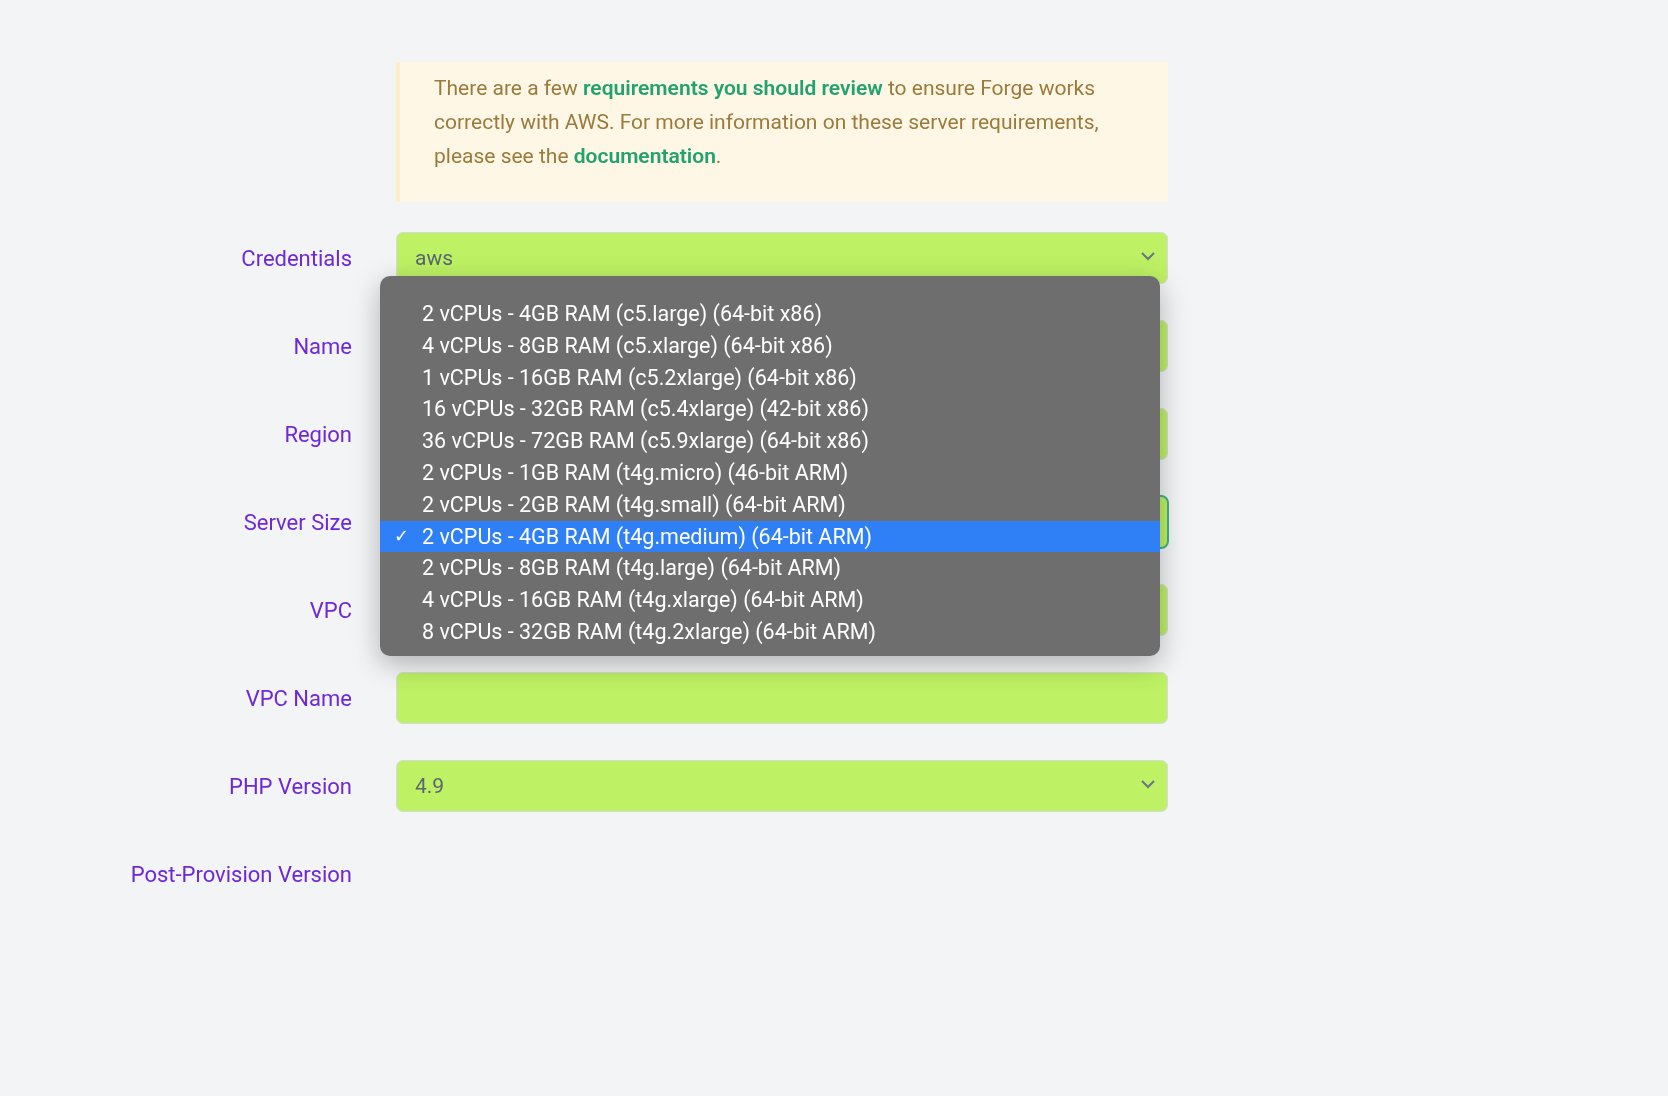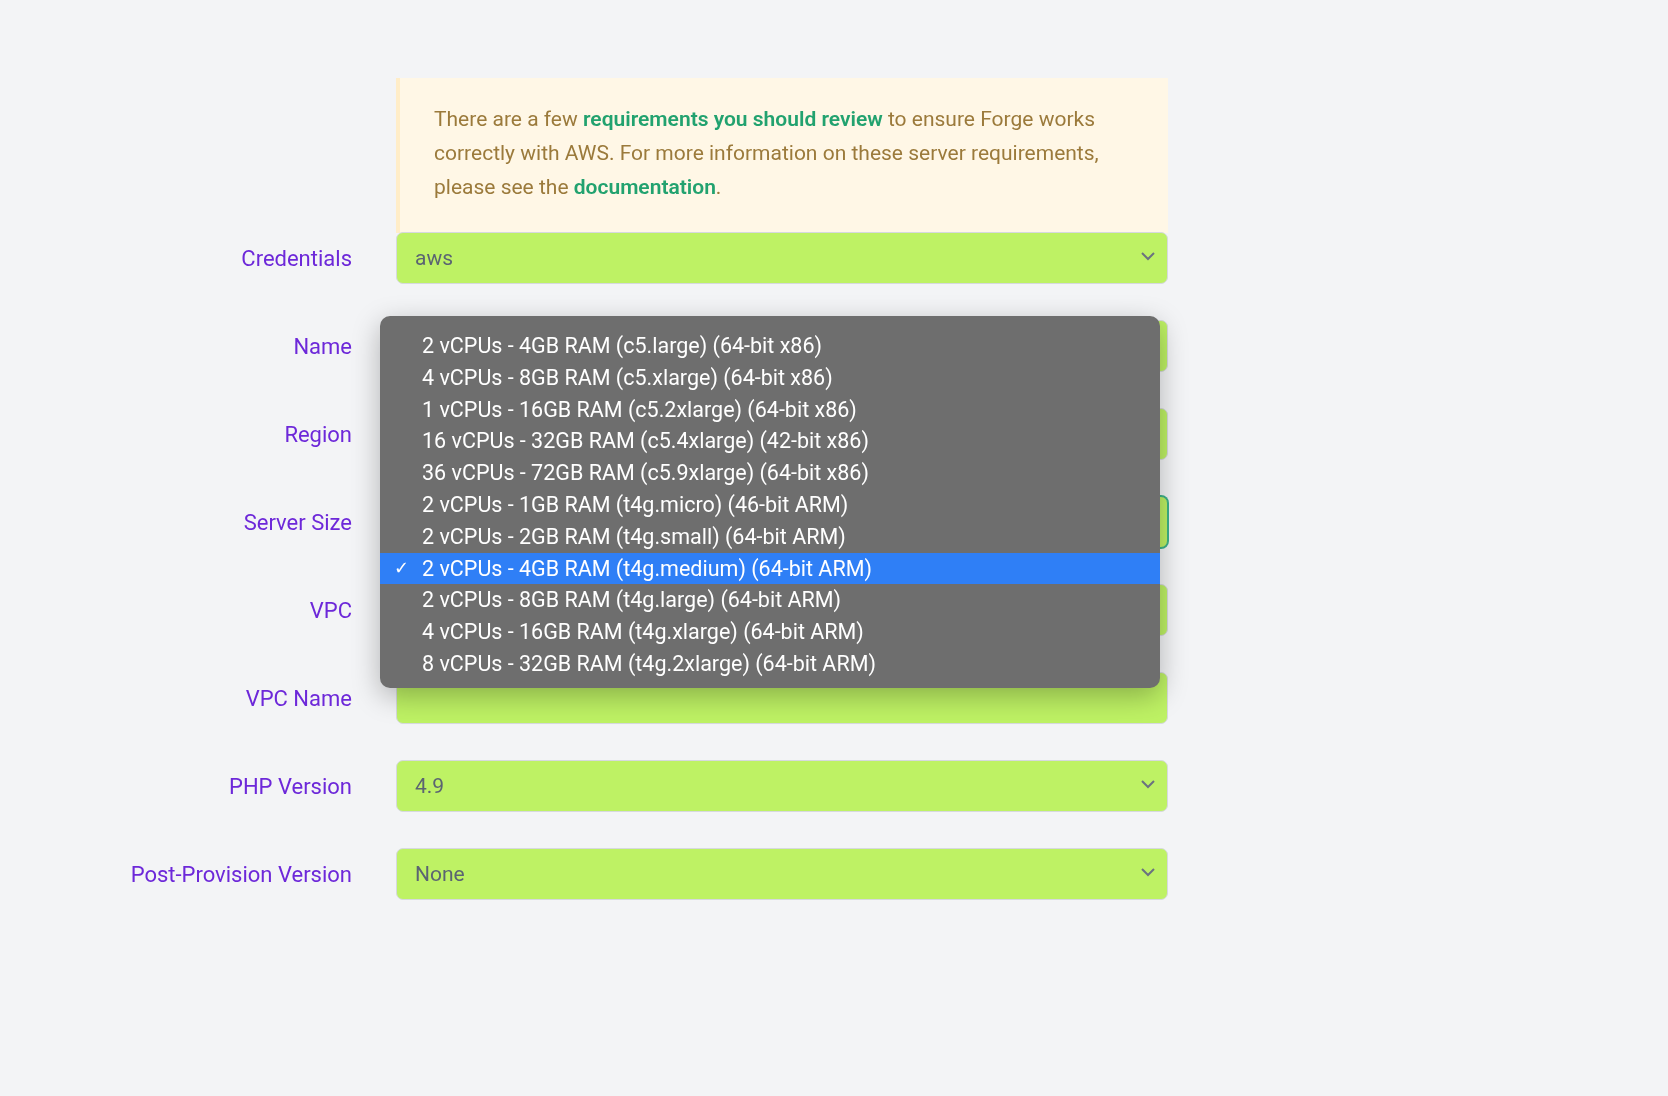--- a/index.html
+++ b/index.html
@@ -16,25 +16,25 @@
       position: relative;
       width: 100%;
       height: 100%;
       padding-top: 62px;
     }
 
     
     .notice {
       position: absolute;
       left: 396px;
-      top: 78px;
+      top: 62px;
       width: 772px;
       background: #fff7e6;
       border-left: 4px solid #ffedc8;
-      padding: 24px 34px 28px 34px;
+      padding: 9px 34px 28px 34px;
       color: #9b7a3b;
       font-size: 21px;
       line-height: 1.63;
     }
     .notice a {
       color: #22a26f;
       font-weight: 600;
       text-decoration: none;
     }
 
@@ -93,24 +93,23 @@
     }
 
     
     .dropdown {
       position: absolute;
       left: 380px;
       top: 276px;
       width: 780px;
       background: #6e6e6e;
       border-radius: 10px;
-      padding: 14px 0 8px 0;
+      padding: 22px 0 8px 0;
       box-shadow: 0 8px 28px rgba(0,0,0,0.28);
       z-index: 50;
-      margin-top: 40px;
     }
     .dd-item {
       color: #fff;
       font-size: 21.5px;
       line-height: 1.48;
       padding: 0 18px 0 42px;
       white-space: nowrap;
       cursor: pointer;
       position: relative;
       height: 31.8px;
@@ -222,30 +221,20 @@
         <span class="chev">
           <svg width="16" height="16" viewBox="0 0 16 16">
               <path d="M2 5 l6 6 6-6" fill="none" stroke="currentColor" stroke-width="2"></path>
             </svg>
         </span>
       </div>
     </div>
 
     <div class="row">
       <div class="label-col">Post-Provision Version</div>
-      <div class="input-col">
-        <div class="select">
-          <span>None</span>
-        </div>
-        <span class="chev">
-          <svg width="16" height="16" viewBox="0 0 16 16">
-              <path d="M2 5 l6 6 6-6" fill="none" stroke="currentColor" stroke-width="2"></path>
-            </svg>
-        </span>
-      </div>
     </div>
 
   </div>
 
   <div class="dropdown" id="server-size-dropdown">
       <div class="dd-item">
         <span>2 vCPUs - 4GB RAM (c5.large) (64-bit x86)</span>
       </div>
       <div class="dd-item">
         <span>4 vCPUs - 8GB RAM (c5.xlarge) (64-bit x86)</span>

